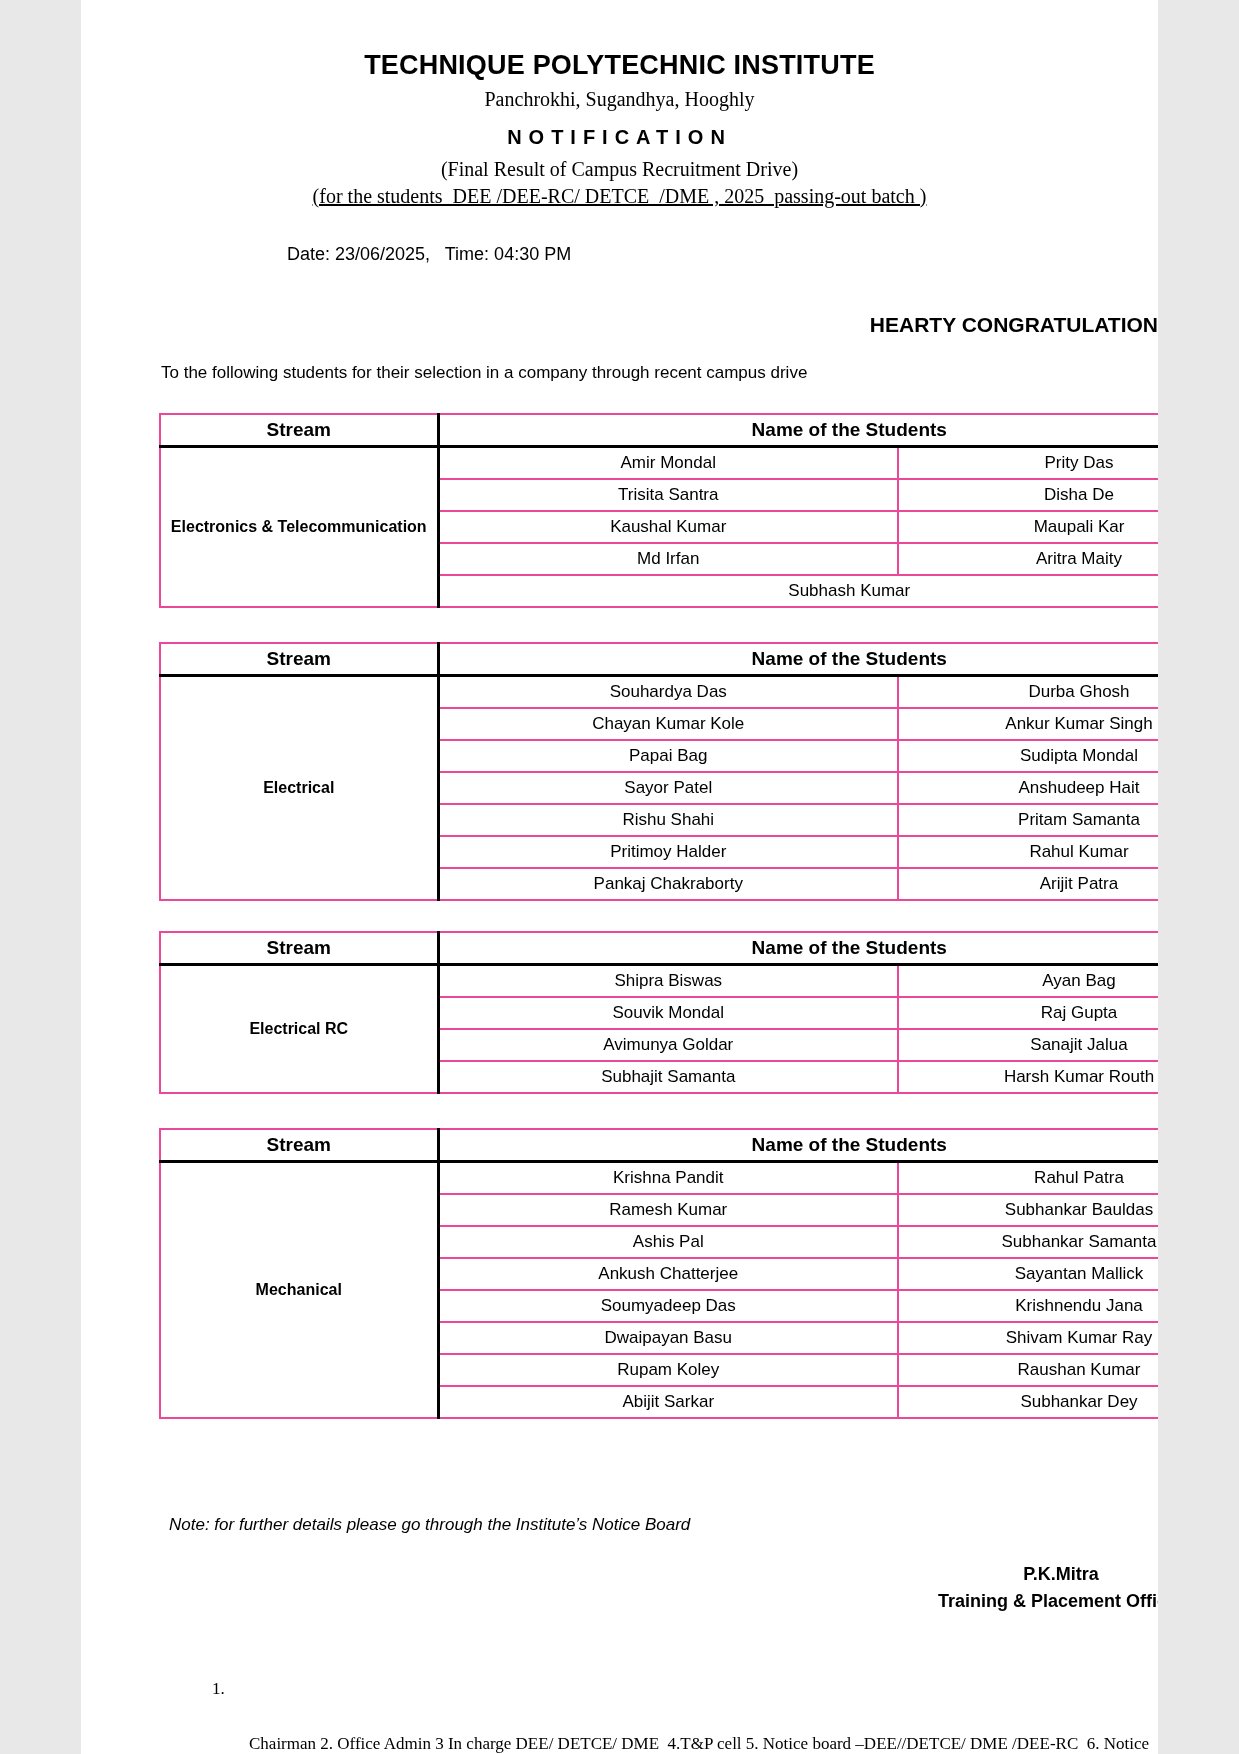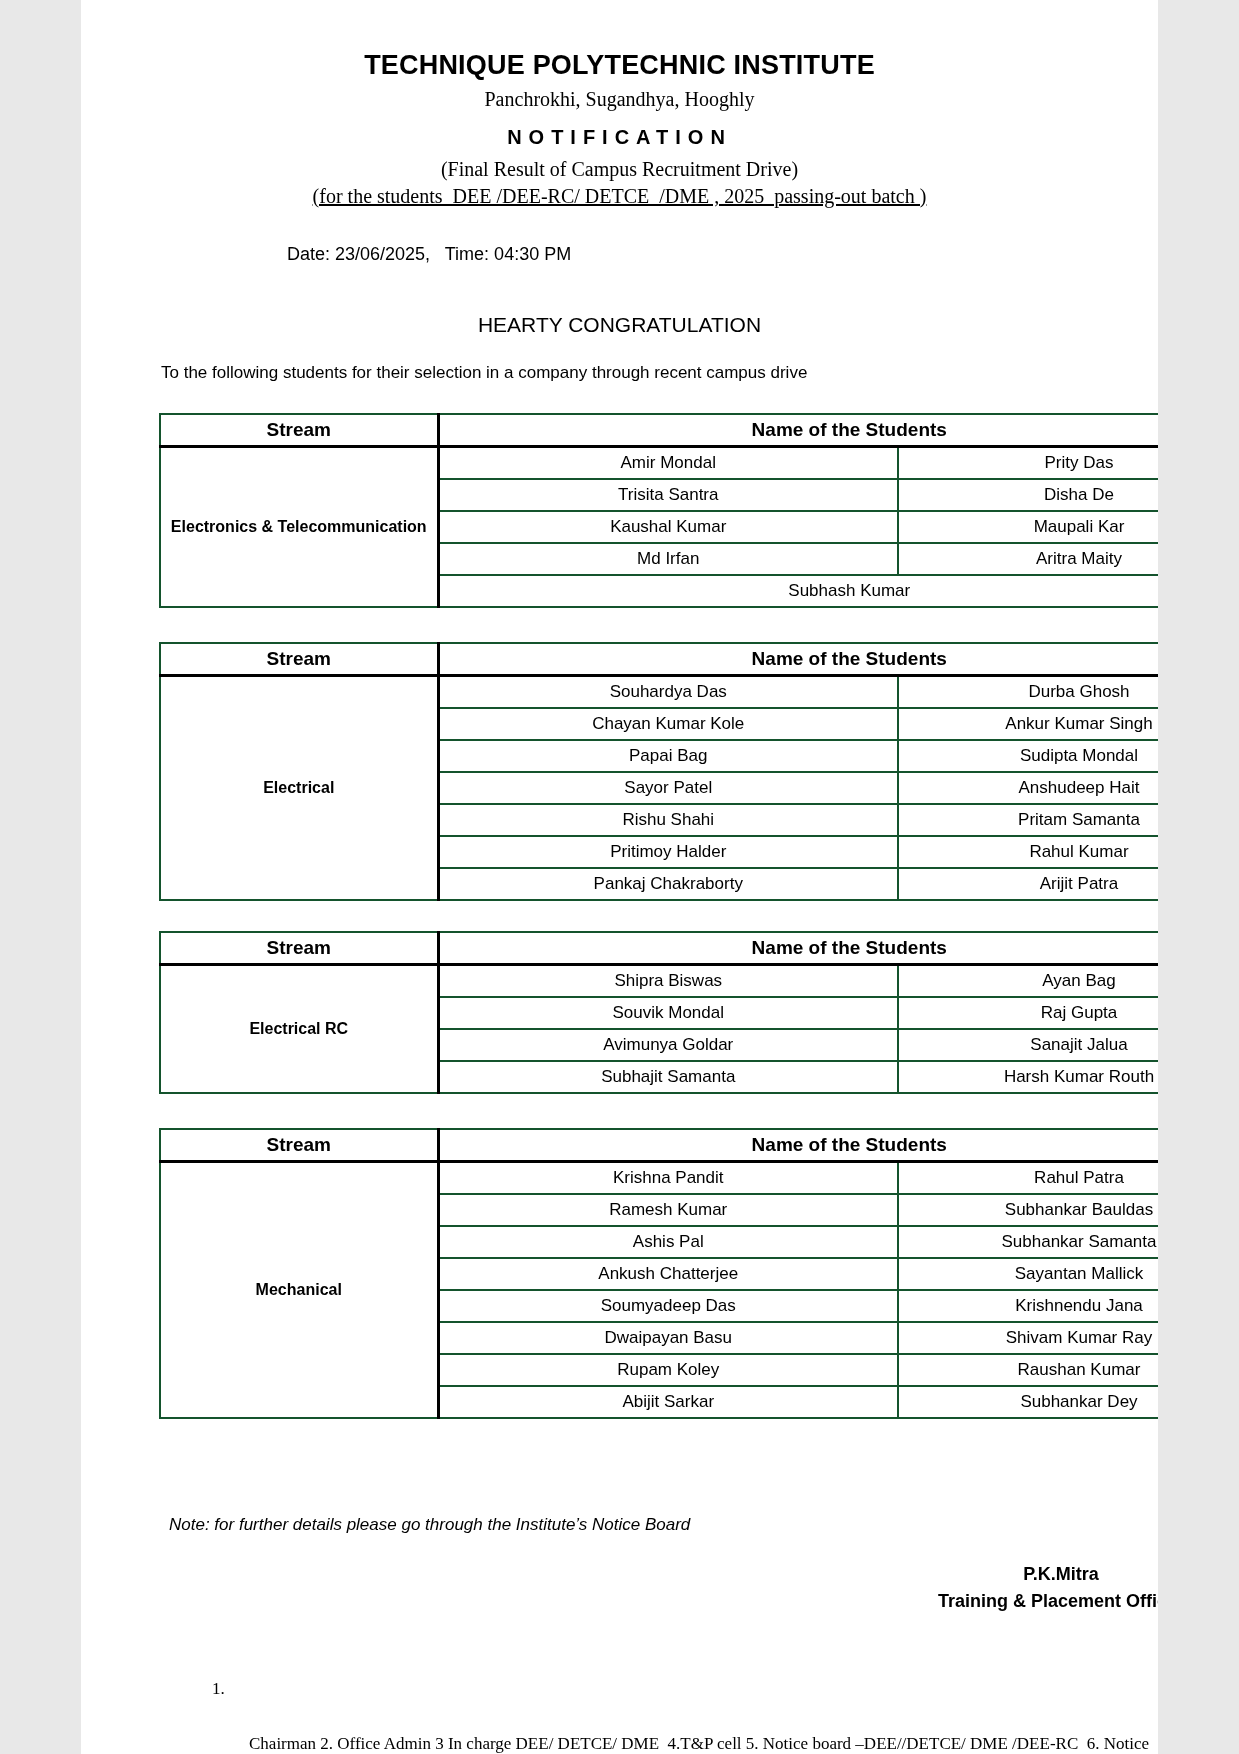--- a/index.html
+++ b/index.html
@@ -47,37 +47,37 @@
   .memo-line {
     margin:36px 0 0 160px;
     font-size:18px;
     display:flex;
     white-space:pre;
   }
   .memo-date { margin-left:46px; }
 
   .congrats-heading {
     margin-top:48px;
-    text-align:center;
-    font-weight:normal;
+    text-align:right;
+    font-weight:bold;
     font-size:21px;
   }
   .intro {
     margin:26px 0 0 80px;
     font-size:17px;
   }
 
   table.students {
     border-collapse:collapse;
     margin-left:78px;
     width:1100px;
     table-layout:fixed;
   }
   table.students th, table.students td {
-    border:2px solid #14532d;
+    border:2px solid #ec4899;
     height:30px;
     padding:0 4px;
     text-align:center;
     vertical-align:middle;
     font-size:17px;
     overflow:hidden;
   }
   table.students th {
     font-size:19px;
     font-weight:bold;

